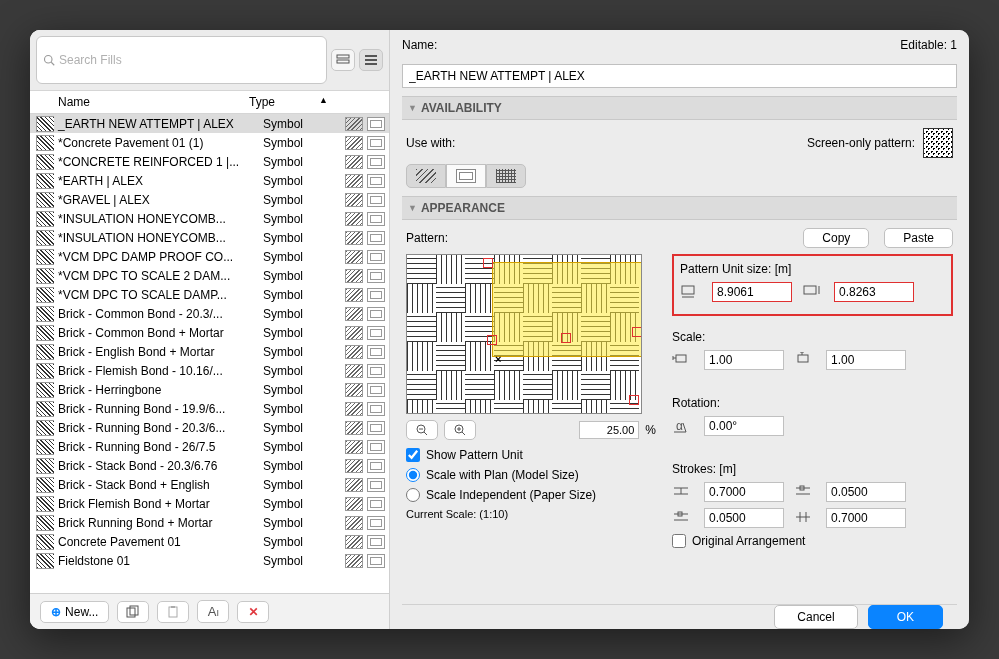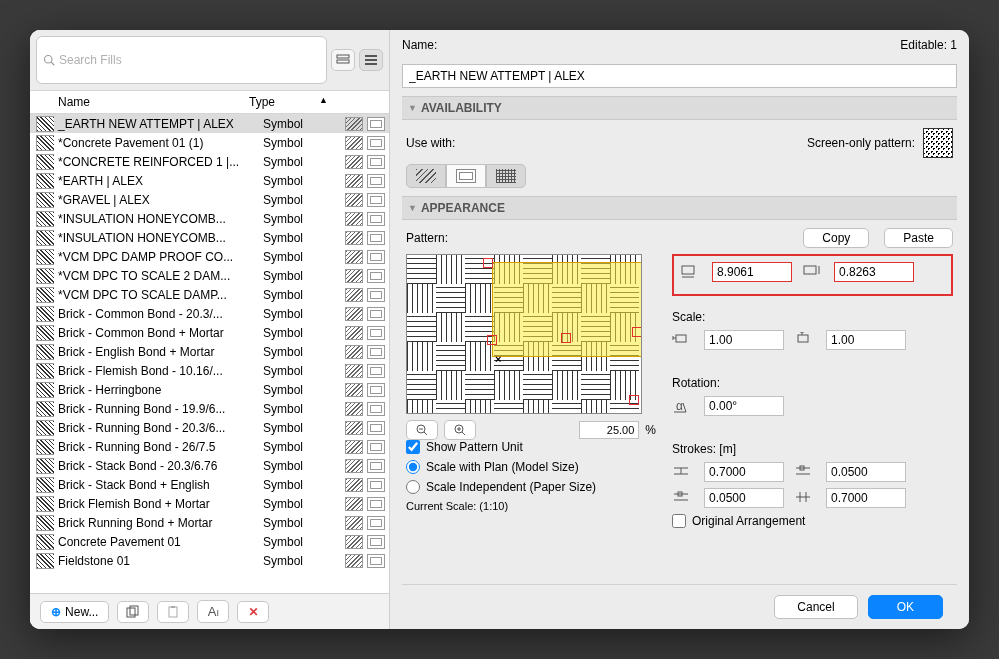--- a/index.html
+++ b/index.html
@@ -66,31 +66,31 @@
 .pv-stripes { position:absolute; inset:0; }
 .pv-cell { position:absolute; width:29px; height:29px; }
 .pv-cell.v { background: repeating-linear-gradient(90deg,#333 0 1px,transparent 1px 5px);}
 .pv-cell.h { background: repeating-linear-gradient(0deg,#333 0 1px,transparent 1px 5px);}
 .pv-hl { position:absolute; background: rgba(255,235,59,0.55); border:1px solid #d4a000;}
 .pv-handle { position:absolute; width:10px; height:10px; border:1.5px solid #e03030; background:transparent;}
 .pv-x { position:absolute; font-size:11px; font-weight:bold; color:#000;}
 .zoom-row { display: flex; align-items: center; gap: 6px; margin-top: 6px; }
 .zbtn { width: 32px; height: 20px; border: 1px solid #c0c0c0; border-radius: 5px; background: #fff; display: flex; align-items: center; justify-content: center; cursor: pointer; }
 .zoom-inp { width: 60px; border: 1px solid #c0c0c0; padding: 2px 4px; text-align: right; font-size:11px; margin-left:auto;}
-.opts { display: flex; flex-direction: column; gap: 6px; font-size:12px;}
+.opts { margin-top: 8px; display: flex; flex-direction: column; gap: 6px; font-size:12px;}
 .opts label { display: flex; align-items: center; gap: 6px; }
 .params-col { flex: 1; }
 .pgroup { border: 2px solid #e03030; padding: 6px; margin-bottom: 8px; }
 .pgroup.no-border { border: none; padding: 6px 0; }
 .plabel { font-size: 12px; margin-bottom: 6px; }
 .prow { display: flex; gap: 10px; margin-bottom: 6px; align-items: center; }
 .picon { width: 22px; height: 16px; display:inline-block; flex-shrink:0;}
 .pinp { border: 1px solid #c0c0c0; background: #fff; padding: 2px 4px; width: 80px; font-size: 12px; }
 .pinp.hl { border-color: #e03030; }
-.footer { display: flex; justify-content: space-between; align-items: center; padding: 10px 14px; border-top: 1px solid #d0d0d0; background:#ececec;}
+.footer { display: flex; justify-content: space-between; align-items: center; padding: 0 14px; border-top: 1px solid #d0d0d0; background:#ececec;}
 .footer .btn.primary { background: #0a84ff; color: #fff; border-color: #0a84ff; padding: 4px 28px; }
 .footer .btn { padding: 4px 22px; }
 input[type=checkbox], input[type=radio] { width:14px; height:14px; accent-color:#0a84ff;}
 svg { display:block; }
 .curscale { font-size:11px; margin-top:6px;}
 </style>
 </head>
 <body>
 
 <div class="window">
@@ -555,20 +555,21 @@
               <label>
                   <input type="radio" name="sc" style="">
                   <span>Scale Independent (Paper Size)</span>
                 </label>
             </div>
             <div class="curscale">Current Scale: (1:10)</div>
           </div>
 
           <div class="params-col">
             <div class="pgroup">
+              <div class="plabel">Pattern Unit size: [m]</div>
               <div class="prow">
                 <span class="picon">
                     <svg width="22" height="14">
                       <rect x="2" y="2" width="12" height="8" fill="none" stroke="#555"></rect>
                       <line x1="2" y1="13" x2="14" y2="13" stroke="#555"></line>
                     </svg>
                   </span>
                 <input class="pinp hl" value="8.9061" style="">
                 <span class="picon">
                     <svg width="22" height="14">

